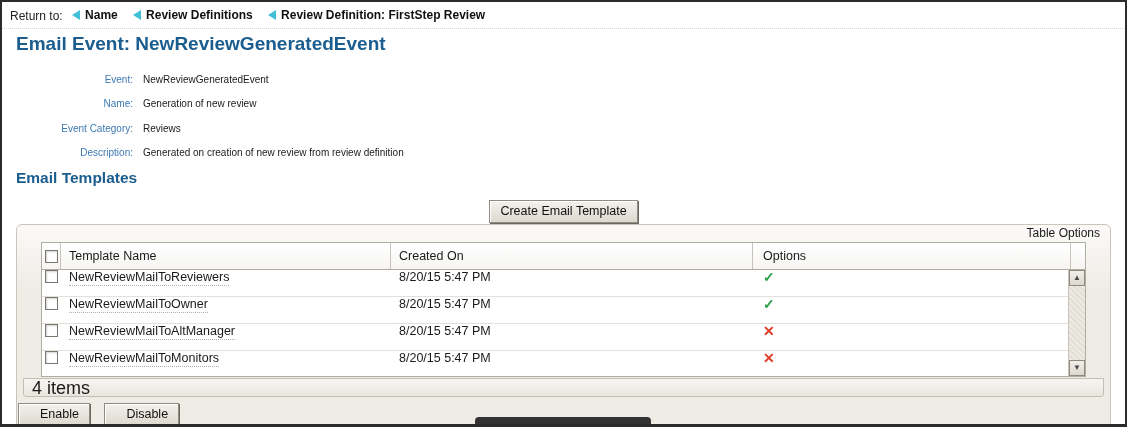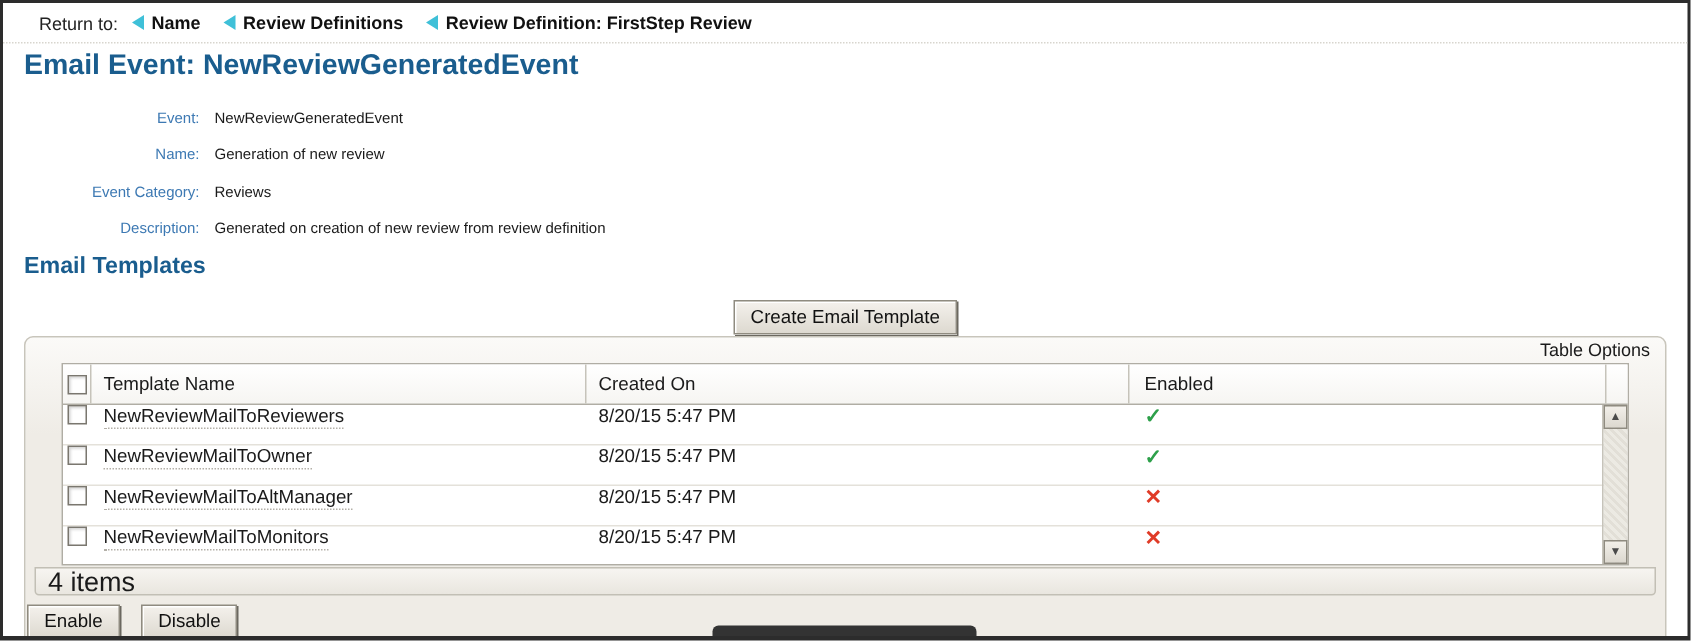--- a/index.html
+++ b/index.html
@@ -14,21 +14,21 @@
     height: 427px;
     background: #fff;
     border: 2px solid #2c2c2c;
     border-bottom-width: 3px;
     overflow: hidden;
   }
   
   .crumb-bar {
     position: absolute; top: 0; left: 0; right: 0;
     height: 27px;
-    padding: 6px 8px 0 24px;
+    padding: 6px 8px 0 8px;
     font-size: 12px;
     border-bottom: 1px dotted #d8d5ce;
     white-space: nowrap;
   }
   .crumb-bar .return-label { color: #222; margin-right: 6px; }
   .crumb-item { display: inline-flex; align-items: center; margin-right: 12px; cursor: pointer; }
   .crumb-tri {
     display: inline-block; width: 0; height: 0; margin-right: 5px;
     border-top: 5px solid transparent; border-bottom: 5px solid transparent;
     border-right: 8px solid #3fc0d8;
@@ -118,21 +118,21 @@
   .scroll-btn.down { bottom: 0; }
   
   .footer-bar {
     margin: 1px 6px 0; height: 19px; line-height: 18px;
     background: linear-gradient(#f7f5f1, #e9e6df);
     border: 1px solid #c2bfb5; border-radius: 0 0 3px 3px;
     font-size: 18px; padding-left: 8px;
   }
   
   .actions { position: absolute; left: 16px; top: 401px; }
-  .actions .btn { margin-right: 10px; min-width: 62px; text-align: center; }
+  .actions .btn { margin-right: 10px; min-width: 62px; text-align: center; padding-left: 21px; }
   
   .bottom-notch {
     position: absolute; bottom: 0; left: 473px;
     width: 176px; height: 7px;
     background: #333; border-radius: 4px 4px 0 0;
   }
 </style>
 </head>
 <body>
 
@@ -192,21 +192,21 @@
       <span class="table-options-label">Table Options</span>
     </div>
 
     <div class="grid">
       <div class="grid-header">
         <div class="hcell col-check">
           <input type="checkbox" class="classic" style="">
         </div>
         <div class="hcell col-name">Template Name</div>
         <div class="hcell col-created">Created On</div>
-        <div class="hcell col-enabled">Enabled</div>
+        <div class="hcell col-enabled">Options</div>
         <div class="hcell col-fill"></div>
       </div>
 
       <div class="grid-body" id="table-body">
   <div class="grid-row">
     <div class="bcell col-check">
       <input type="checkbox" class="classic" style="">
     </div>
     <div class="bcell col-name">
       <span class="tmpl-link">NewReviewMailToReviewers</span>

